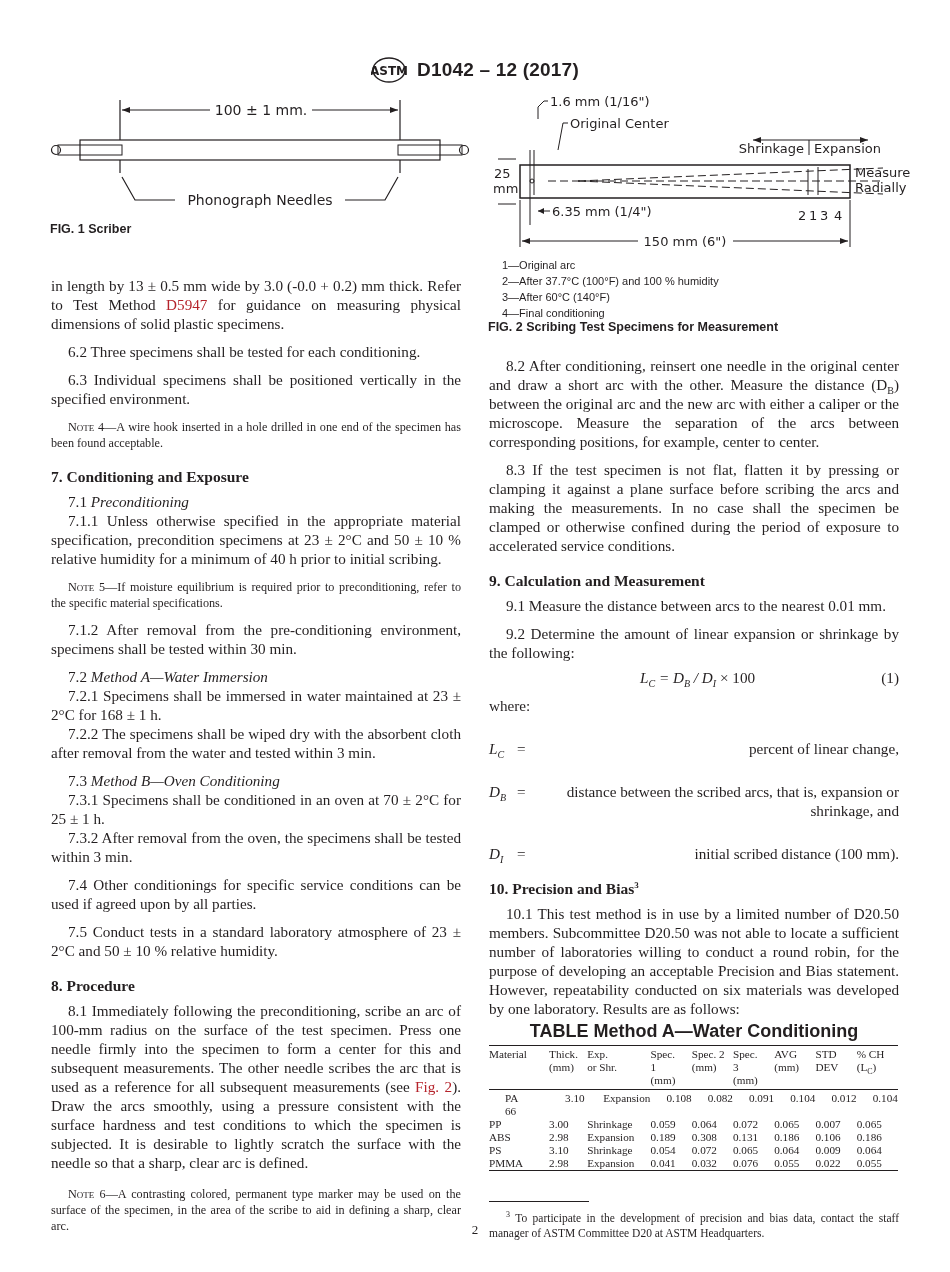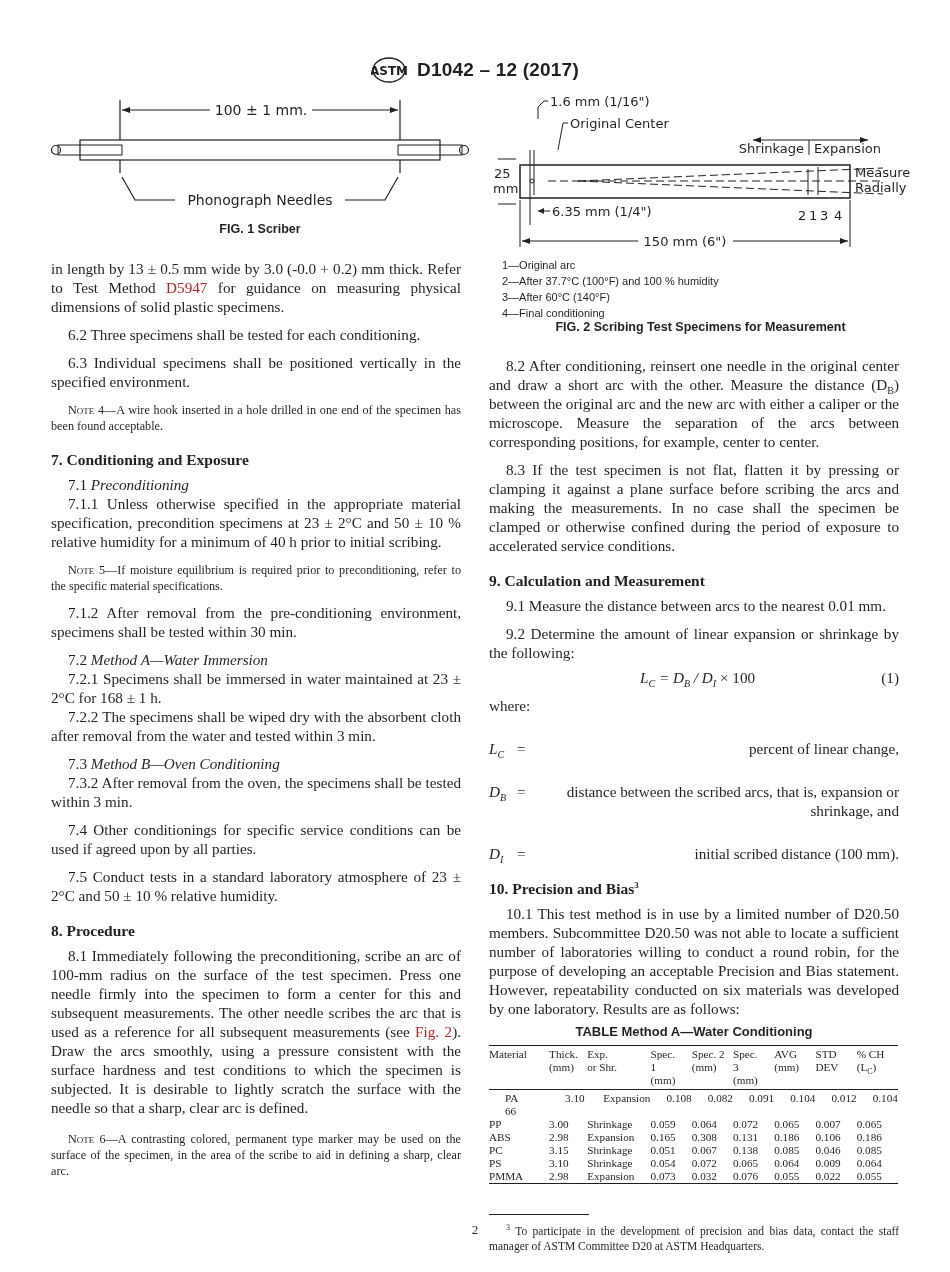--- a/index.html
+++ b/index.html
@@ -10,38 +10,38 @@
   .hdr .title { display:inline-block; vertical-align:middle; font-family:"Liberation Sans", sans-serif;
                 font-weight:bold; font-size:19px; letter-spacing:0.2px; }
   .col { position:absolute; font-size:15.2px; line-height:19px; text-align:justify; }
   .col p { margin:0; }
   .ind { text-indent:17px; }
   .gap { margin-top:9px !important; }
   .note { font-size:12.2px; line-height:16px; text-indent:17px; margin-top:11px !important; }
   .note .sc { font-variant:small-caps; }
   .sec { font-weight:bold; font-size:15.5px; margin-top:16px !important; margin-bottom:6px !important; }
   .link { color:#b5232b; }
-  .fig-caption { font-family:"Liberation Sans", sans-serif; font-weight:bold; font-size:12.5px; text-align:center; }
+  .fig-caption { font-family:"Liberation Sans", sans-serif; font-weight:bold; font-size:12.5px; text-align:left; }
   .legend { font-family:"Liberation Sans", sans-serif; font-size:11px; line-height:16px; }
   .eq { position:relative; height:24px; font-style:italic; margin-top:6px; }
   .eq .body { position:absolute; left:151px; top:0; }
   .eq .num { position:absolute; right:0; top:0; font-style:normal; }
   .defs { margin-top:8px; }
   .defs .row { display:flex;margin-top:24px; }
   .defs .sym { width:28px; font-style:italic; }
   .defs .eqs { width:18px; }
   .defs .txt { flex:1; text-align:right; }
   table.data { border-collapse:collapse; width:409px; font-family:Liberation Serif, serif;
                font-size:11.2px; line-height:13px; }
   table.data th { font-weight:normal; text-align:left; vertical-align:top; padding:2px 0 2px 0; }
   table.data thead tr { border-top:1.5px solid #231f20; border-bottom:1px solid #231f20; }
   table.data tbody tr:last-child { border-bottom:1.5px solid #231f20; }
   table.data td { padding:0; vertical-align:top; }
   table.data tbody tr:first-child td { padding-top:2px;padding-left:16px; }
-  .tbl-title { font-family:"Liberation Sans", sans-serif; font-weight:bold; font-size:13px; text-align:center; margin:4px 0 4px 0; }
+  .tbl-title { font-family:"Liberation Sans", sans-serif; font-weight:bold; font-size:18px; text-align:center; margin:4px 0 4px 0; }
   .fnline { width:100px; border-top:1px solid #231f20; margin-top:30px; }
   .footnote { font-size:11.5px; line-height:15px; text-indent:17px; margin-top:9px !important; }
   .pageno { position:absolute; top:1222px; left:0; width:950px; text-align:center; font-size:13px; }
   sub, sup { line-height:0; }
   svg text { font-family:"DejaVu Sans", sans-serif; }
 </style>
 </head>
 <body>
 
 <div class="hdr">
@@ -119,36 +119,37 @@
   </svg>
 </div>
 <div class="legend" style="position:absolute; left:502px; top:257px; width:410px;">
   <div>1—Original arc</div>
   <div>2—After 37.7°C (100°F) and 100 % humidity</div>
   <div>3—After 60°C (140°F)</div>
   <div>4—Final conditioning</div>
 </div>
 <div class="fig-caption" style="position:absolute; left:488px; top:320px; width:425px;">FIG. 2 Scribing Test Specimens for Measurement</div>
 
-<div class="col" style="left:51px; top:259px; width:410px;">
+<div class="col" style="left:51px; top:276px; width:410px;">
   <p>
     <span>in length by 13 ± 0.5 mm wide by 3.0 (-0.0 + 0.2) mm thick. Refer to Test Method </span><a class="link">D5947</a><span> for guidance on measuring physical dimensions of solid plastic specimens.</span>
   </p>
   <p class="ind gap">6.2 Three specimens shall be tested for each conditioning.</p>
   <p class="ind gap">6.3 Individual specimens shall be positioned vertically in the specified environment.</p>
   <p class="note"><span class="sc">Note</span><span> 4—A wire hook inserted in a hole drilled in one end of the specimen has been found acceptable.</span></p>
   <p class="sec">7. Conditioning and Exposure</p>
   <p class="ind"><span>7.1 </span><i>Preconditioning</i></p>
   <p class="ind">7.1.1 Unless otherwise specified in the appropriate material specification, precondition specimens at 23 ± 2°C and 50 ± 10 % relative humidity for a minimum of 40 h prior to initial scribing.</p>
   <p class="note"><span class="sc">Note</span><span> 5—If moisture equilibrium is required prior to preconditioning, refer to the specific material specifications.</span></p>
   <p class="ind gap">7.1.2 After removal from the pre-conditioning environment, specimens shall be tested within 30 min.</p>
   <p class="ind gap"><span>7.2 </span><i>Method A—Water Immersion</i></p>
   <p class="ind">7.2.1 Specimens shall be immersed in water maintained at 23 ± 2°C for 168 ± 1 h.</p>
   <p class="ind">7.2.2 The specimens shall be wiped dry with the absorbent cloth after removal from the water and tested within 3 min.</p>
   <p class="ind gap"><span>7.3 </span><i>Method B—Oven Conditioning</i></p>
+  <p class="ind">7.3.1 Specimens shall be conditioned in an oven at 70 ± 2°C for 25 ± 1 h.</p>
   <p class="ind">7.3.2 After removal from the oven, the specimens shall be tested within 3 min.</p>
   <p class="ind gap">7.4 Other conditionings for specific service conditions can be used if agreed upon by all parties.</p>
   <p class="ind gap">7.5 Conduct tests in a standard laboratory atmosphere of 23 ± 2°C and 50 ± 10 % relative humidity.</p>
   <p class="sec">8. Procedure</p>
   <p class="ind">
     <span>8.1 Immediately following the preconditioning, scribe an arc of 100-mm radius on the surface of the test specimen. Press one needle firmly into the specimen to form a center for this and subsequent measurements. The other needle scribes the arc that is used as a reference for all subsequent measurements (see </span><a class="link">Fig. 2</a><span>). Draw the arcs smoothly, using a pressure consistent with the surface hardness and test conditions to which the specimen is subjected. It is desirable to lightly scratch the surface with the needle so that a sharp, clear arc is defined.</span>
   </p>
   <p class="note" style="margin-top:14px !important;"><span class="sc">Note</span><span> 6—A contrasting colored, permanent type marker may be used on the surface of the specimen, in the area of the scribe to aid in defining a sharp, clear arc.</span></p>
 </div>
 
@@ -230,54 +231,43 @@
           <td>0.064</td>
           <td>0.072</td>
           <td>0.065</td>
           <td>0.007</td>
           <td>0.065</td>
       </tr>
       <tr>
         <td>ABS</td>
           <td>2.98</td>
           <td>Expansion</td>
-          <td>0.165</td>
+          <td>0.189</td>
           <td>0.308</td>
           <td>0.131</td>
           <td>0.186</td>
           <td>0.106</td>
           <td>0.186</td>
-      </tr>
-      <tr>
-        <td>PC</td>
-          <td>3.15</td>
-          <td>Shrinkage</td>
-          <td>0.051</td>
-          <td>0.067</td>
-          <td>0.138</td>
-          <td>0.085</td>
-          <td>0.046</td>
-          <td>0.085</td>
       </tr>
       <tr>
         <td>PS</td>
           <td>3.10</td>
           <td>Shrinkage</td>
           <td>0.054</td>
           <td>0.072</td>
           <td>0.065</td>
           <td>0.064</td>
           <td>0.009</td>
           <td>0.064</td>
       </tr>
       <tr>
         <td>PMMA</td>
           <td>2.98</td>
           <td>Expansion</td>
-          <td>0.073</td>
+          <td>0.041</td>
           <td>0.032</td>
           <td>0.076</td>
           <td>0.055</td>
           <td>0.022</td>
           <td>0.055</td>
       </tr>
     </tbody>
   </table>
   <div class="fnline"></div>
   <p class="footnote"><sup style="font-size:8px;">3</sup><span> To participate in the development of precision and bias data, contact the staff manager of ASTM Committee D20 at ASTM Headquarters.</span></p>

